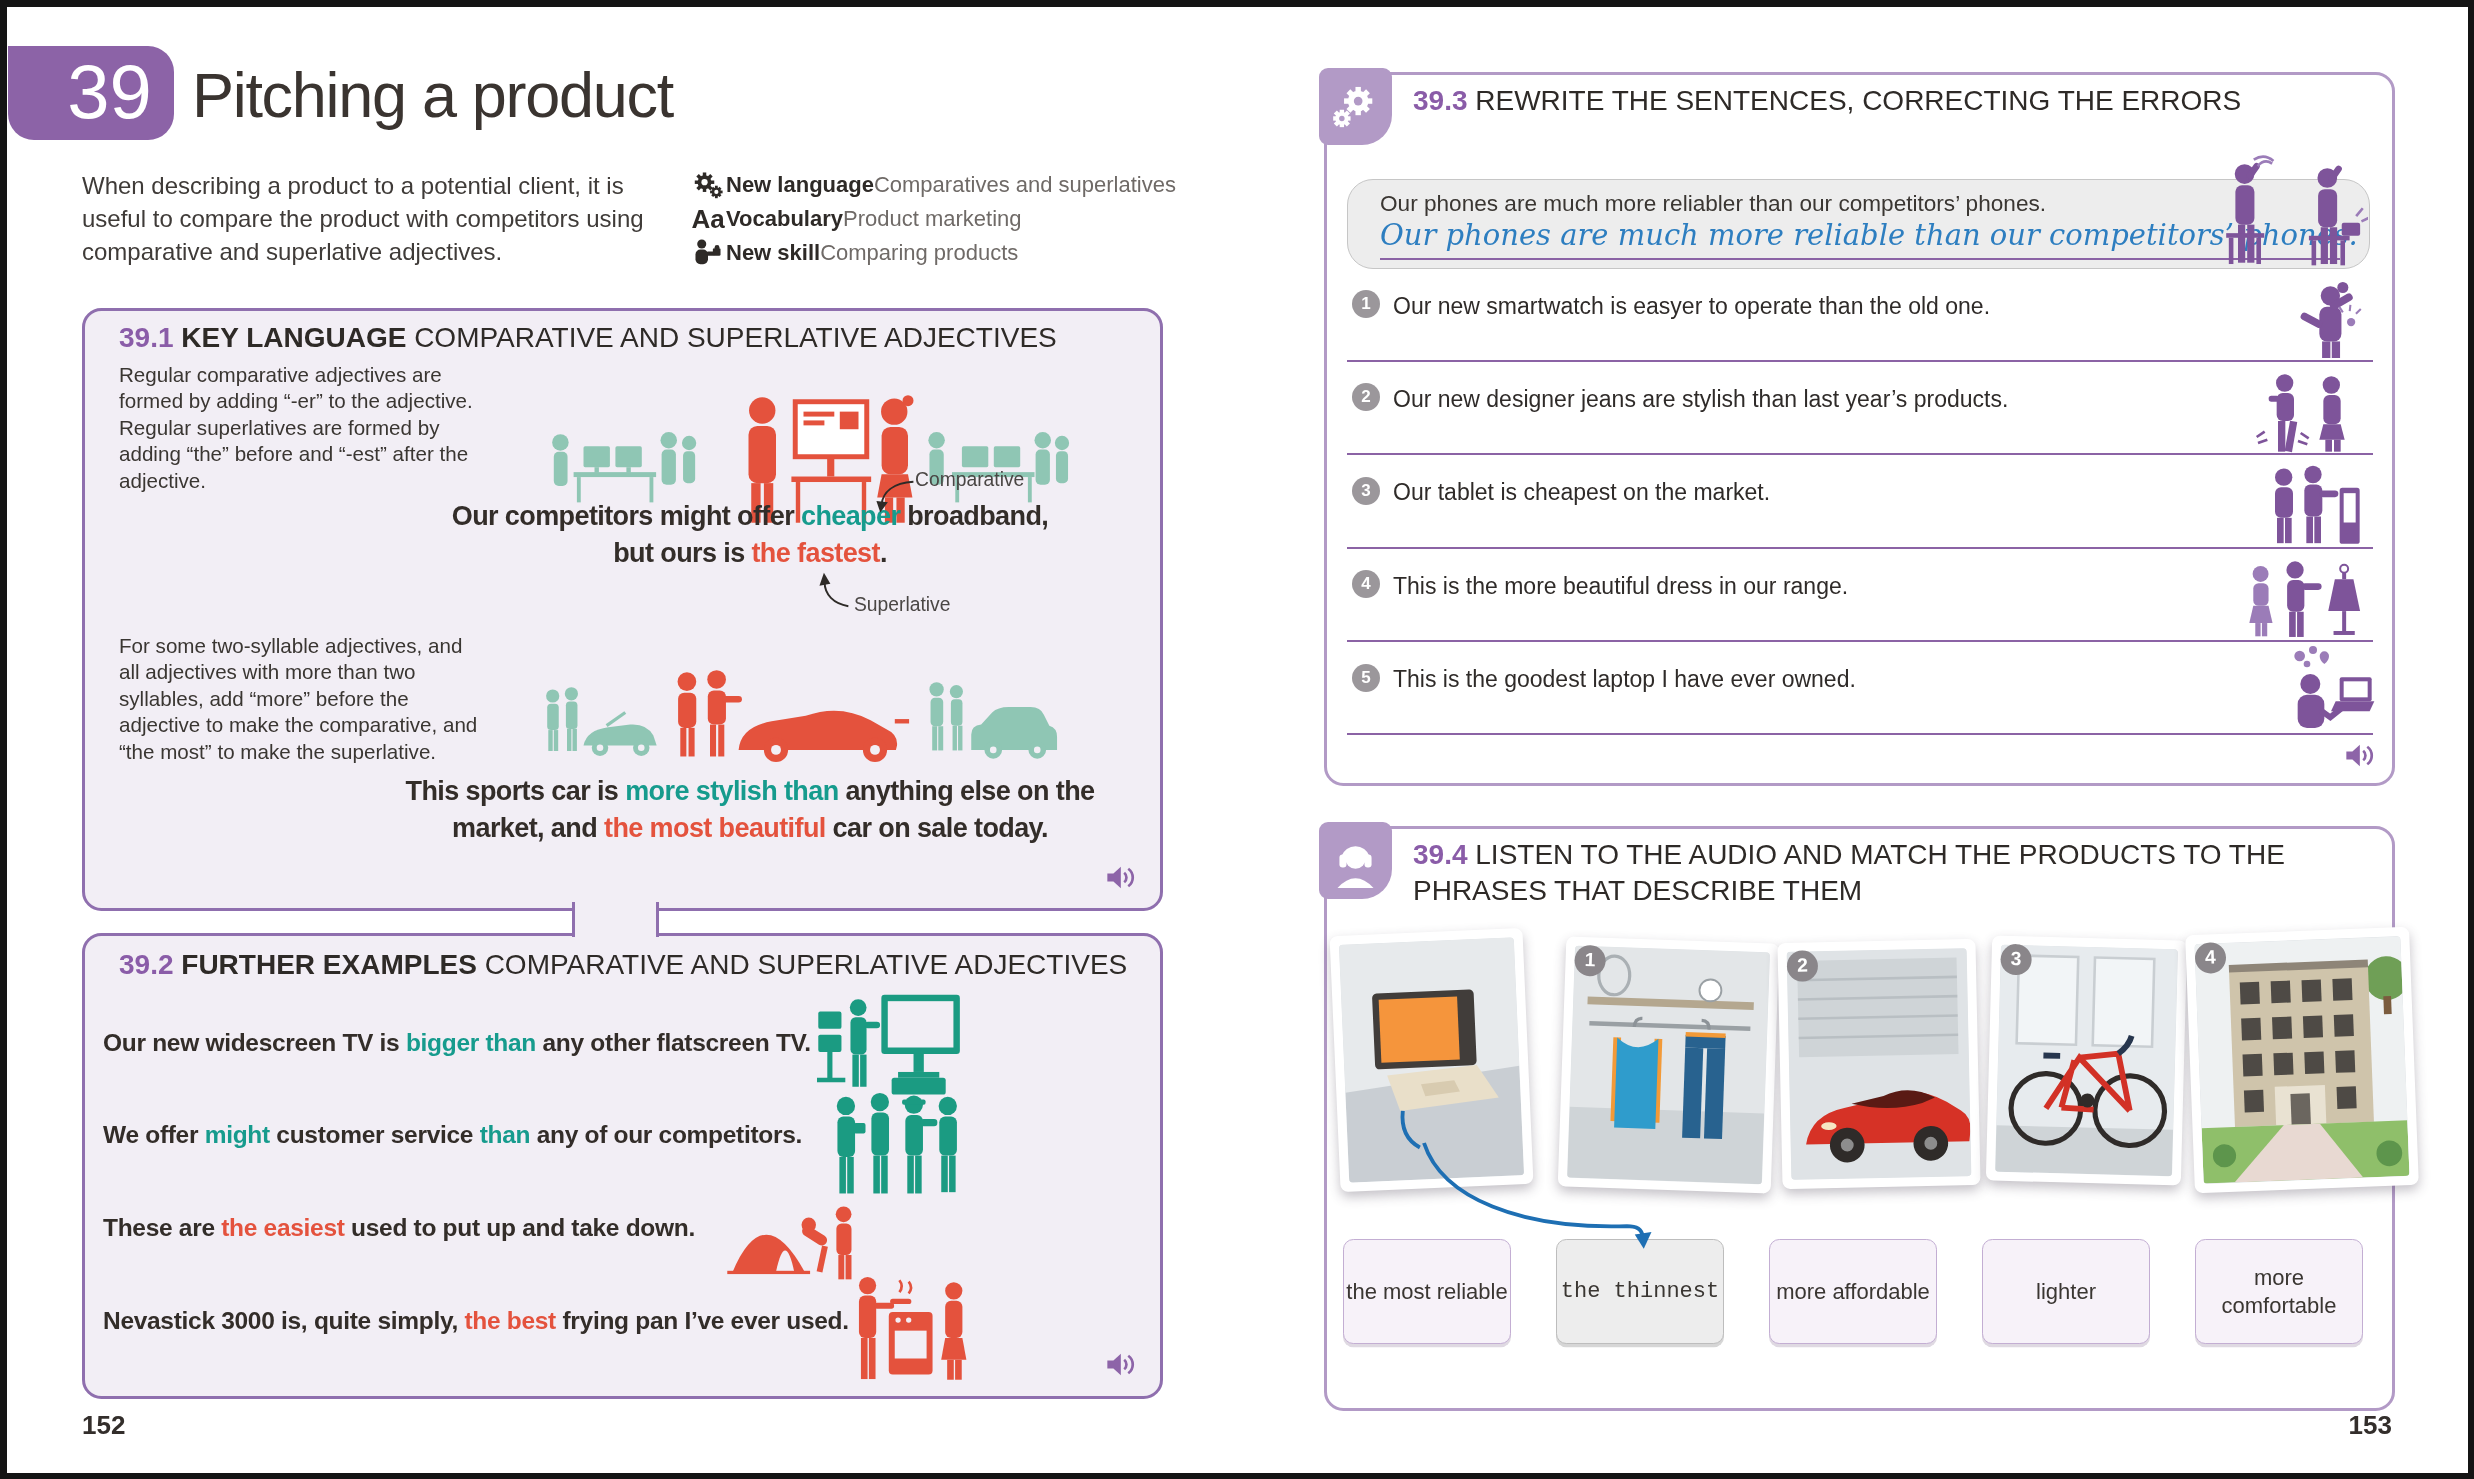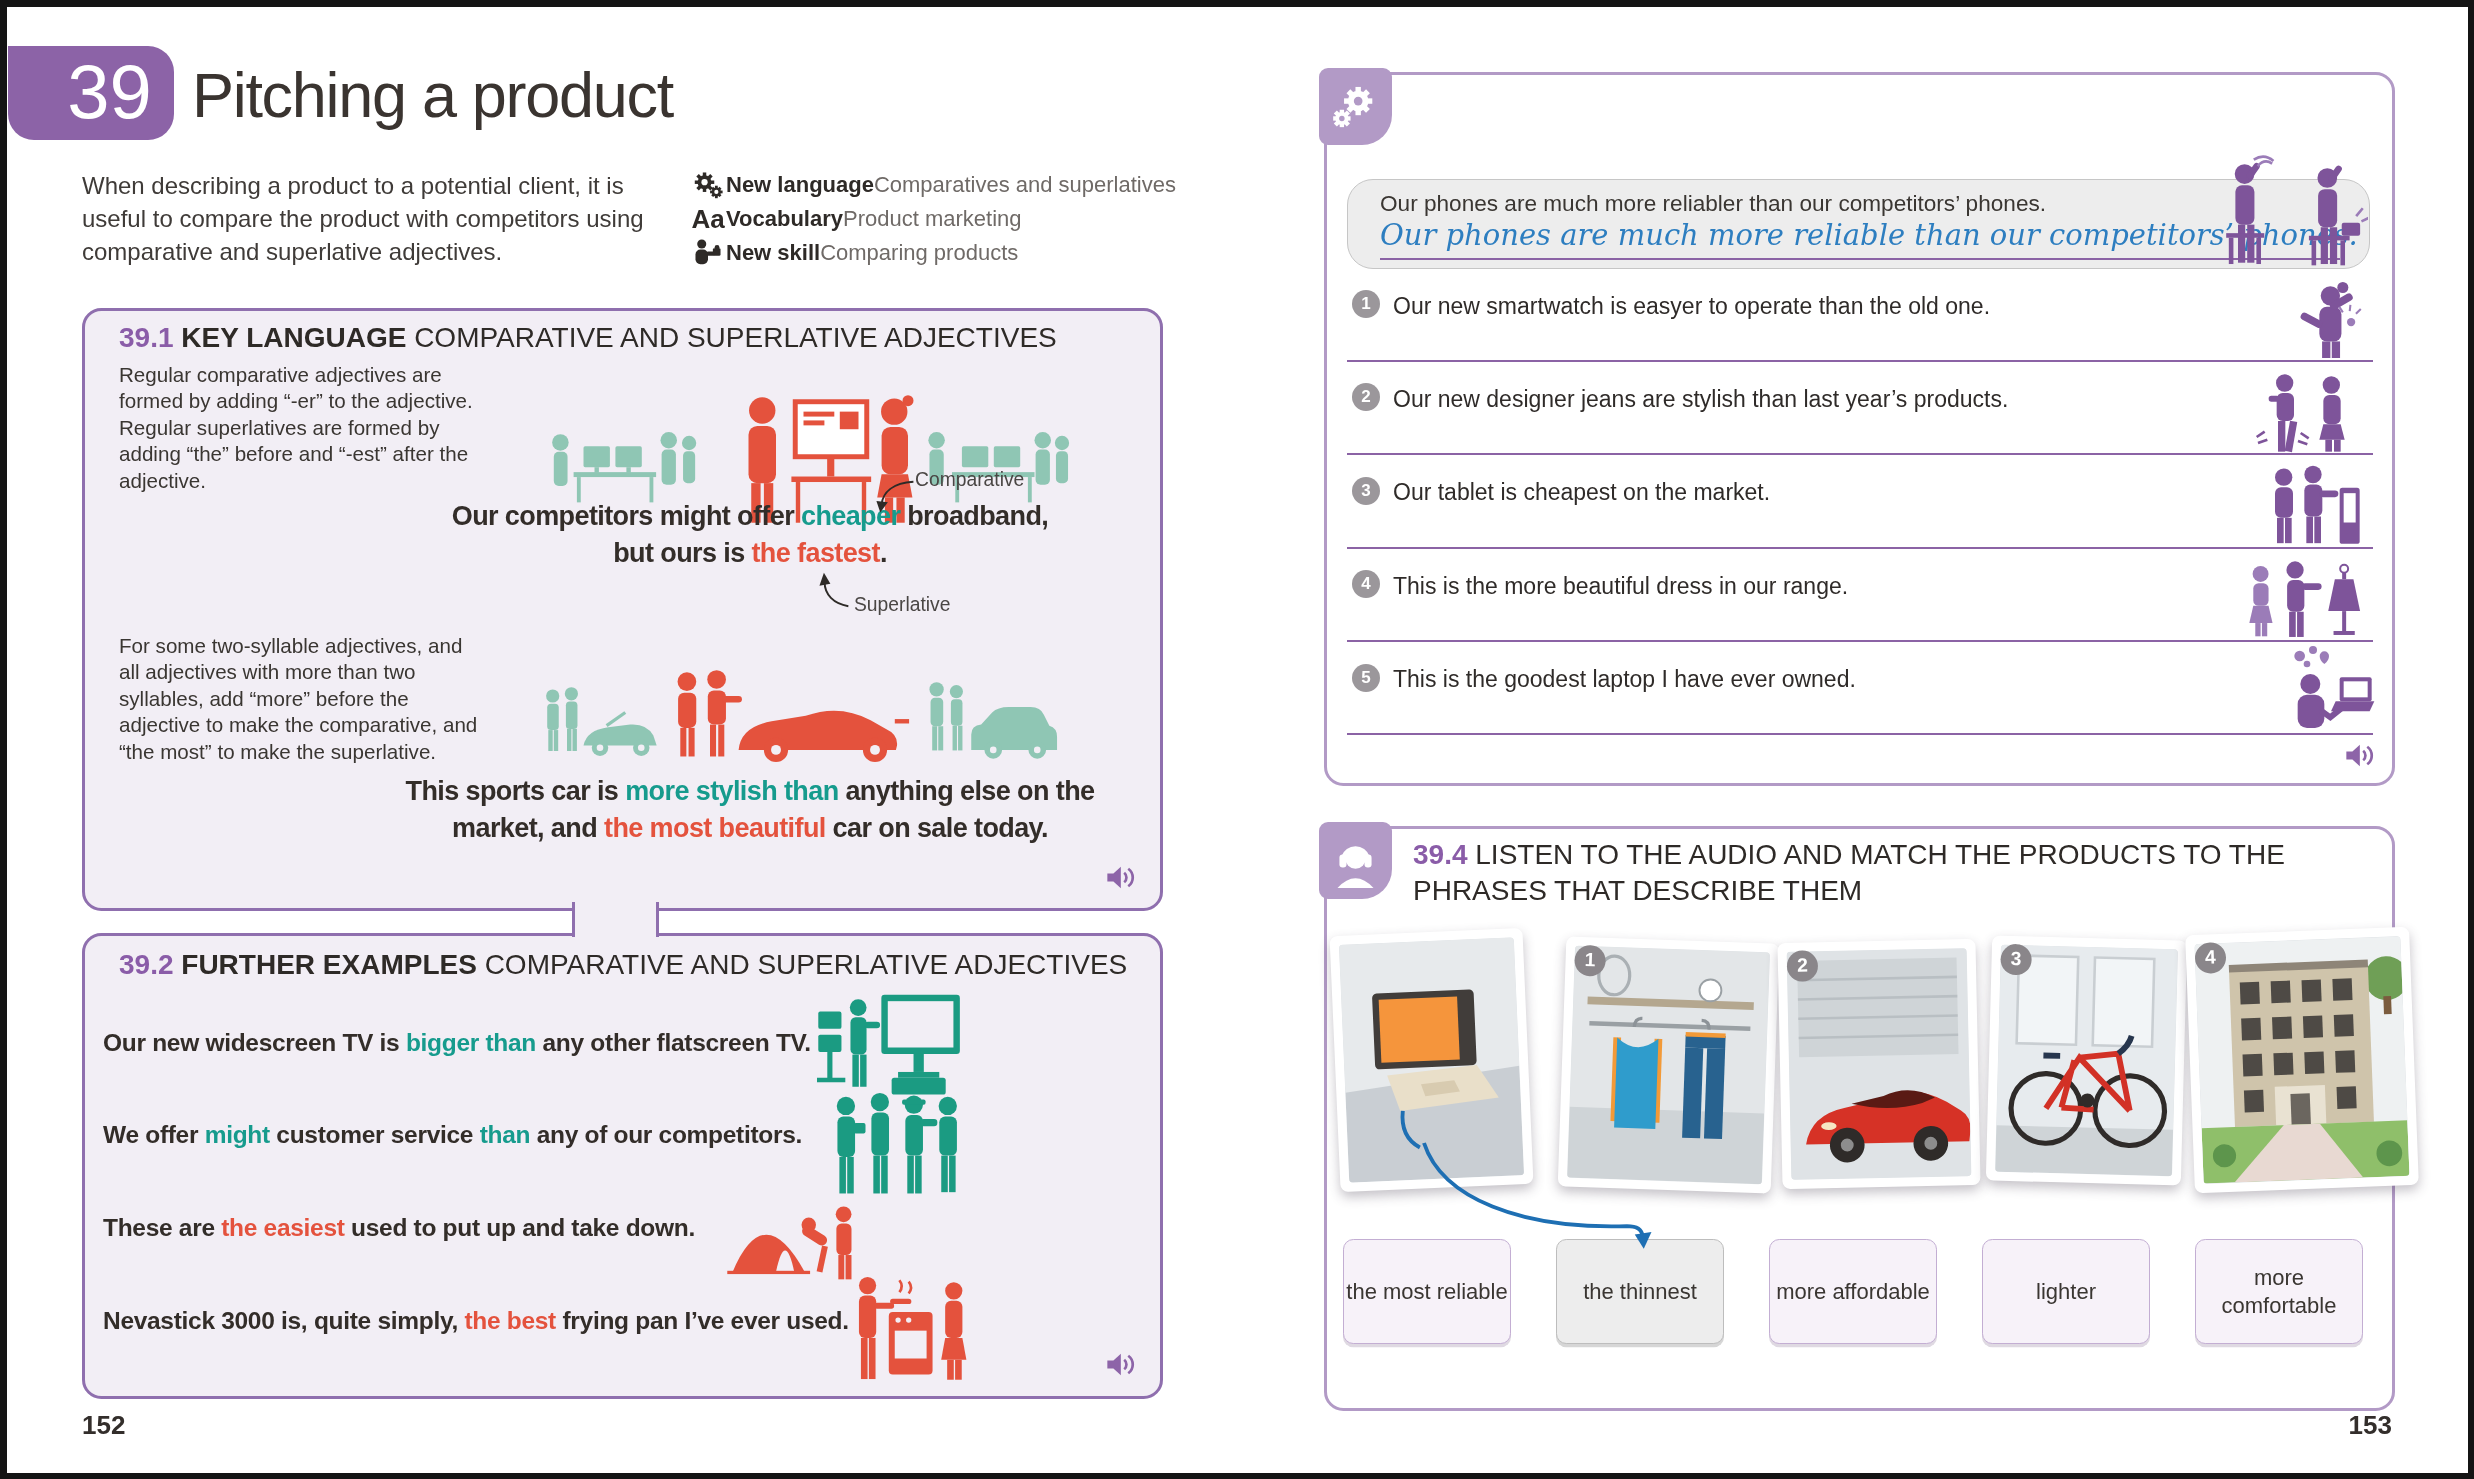--- a/index.html
+++ b/index.html
@@ -365,20 +365,21 @@
               <line x1="2" y1="31" x2="18" y2="31"></line>
               <line x1="4" y1="25" x2="16" y2="37"></line>
               <line x1="16" y1="25" x2="4" y2="37"></line>
             </g>
         <circle cx="10" cy="31" r="6" stroke="none"></circle>
             <circle cx="10" cy="31" r="2.5" fill="#b29ac6" stroke="none"></circle>
       </g>
         </svg>
     </span>
   </div>
+  <div class="sechead" style="left:1413px;top:85px;z-index:4;"><span class="seg-num">39.3</span><span class="seg-plain">  REWRITE THE SENTENCES, CORRECTING THE ERRORS</span></div>
 
   <div class="graybox" style="left:1347px;top:179px;width:1021px;height:88px;"></div>
   <div class="wrongline" style="left:1380px;top:191px;z-index:2;">Our phones are much more reliabler than our competitors’ phones.</div>
   <div class="handline" style="left:1380px;top:218px;z-index:2;">Our phones are much more reliable than our competitors’ phones.</div>
   <div class="ansline" style="left:1380px;top:258px;width:960px;z-index:2;"></div>
   <div class="abs" style="left:2217px;top:155px;z-index:5;">
     <svg width="151" height="113" viewBox="0 0 230 170">
       <g fill="#7e549a">
         <circle cx="42" cy="28" r="15"></circle>
           <rect x="28" y="45" width="29" height="60" rx="10"></rect>
@@ -668,20 +669,20 @@
   </div>
 
   <div class="abs" style="left:1366px;top:1134px;z-index:6;">
     <svg width="348" height="116" viewBox="0 0 540 180" fill="none">
       <path d="M90 14 C118 100 240 148 405 143 C420 143 428 148 429 158" stroke="#1e6fb3" stroke-width="6"></path>
       <polygon points="417,156 443,152 431,178" fill="#1e6fb3"></polygon>
     </svg>
   </div>
 
   <div class="wordbox" style="left:1343px;width:166px;">the most reliable</div>
-  <div class="wordbox example" style="left:1556px;width:166px;">the thinnest</div>
+  <div class="wordbox example" style="left:1556px;width:166px;font-family:Liberation Mono, monospace;">the thinnest</div>
   <div class="wordbox" style="left:1769px;width:166px;">more affordable</div>
   <div class="wordbox" style="left:1982px;width:166px;">lighter</div>
   <div class="wordbox" style="left:2195px;width:166px;">more comfortable</div>
 
   <div class="pagenum" style="left:2320px;top:1410px;width:72px;text-align:right;">153</div>
 </div>
 
 
 </body></html>

